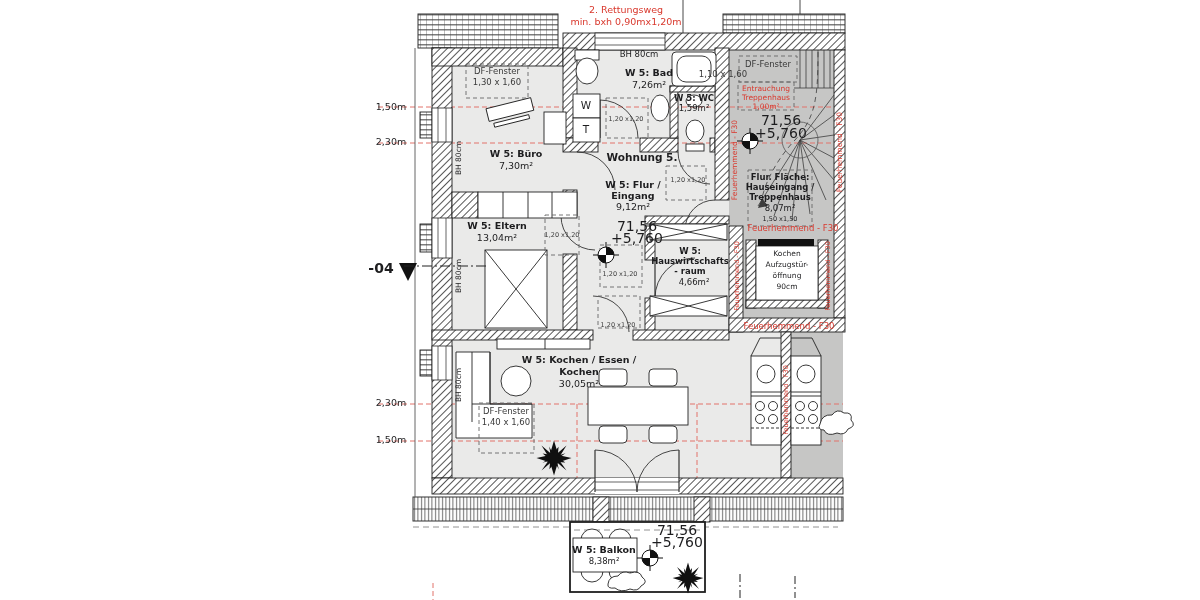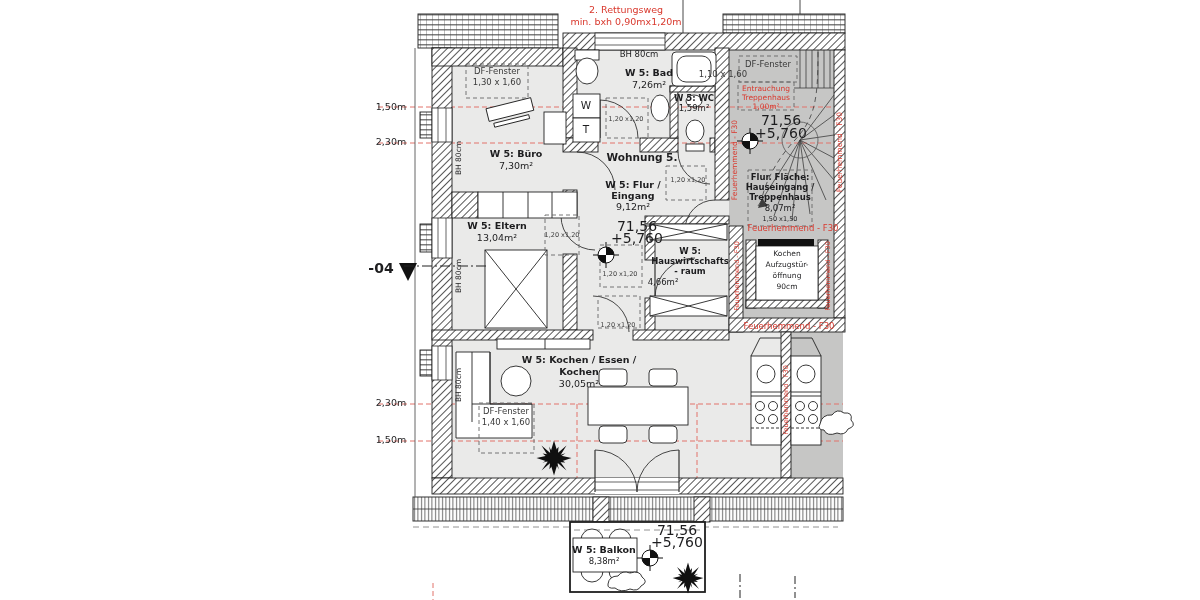--- a/index.html
+++ b/index.html
@@ -324,21 +324,21 @@
 
 <div class="lbl s6 gy" style="left:626px;top:116px">1,20 x1,20</div>
 <div class="lbl s6 gy" style="left:688px;top:177px">1,20 x1,20</div>
 <div class="lbl s6 gy" style="left:562px;top:232px">1,20 x1,20</div>
 <div class="lbl s6 gy" style="left:620px;top:271px">1,20 x1,20</div>
 <div class="lbl s6 gy" style="left:618px;top:322px">1,20 x1,20</div>
 
 <div class="lbl b s8" style="left:690px;top:247px">W 5:</div>
 <div class="lbl b s8" style="left:690px;top:257px">Hauswirtschafts</div>
 <div class="lbl b s8" style="left:690px;top:267px">- raum</div>
-<div class="lbl s8" style="left:663px;top:278px">4,66m²</div>
+<div class="lbl s8" style="left:694px;top:278px">4,66m²</div>
 
 <div class="lbl b s9" style="left:579px;top:355px">W 5: Kochen / Essen /</div>
 <div class="lbl b s9" style="left:579px;top:367px">Kochen</div>
 <div class="lbl s9" style="left:579px;top:379px">30,05m²</div>
 
 <div class="lbl s8 gy" style="left:506px;top:407px">DF-Fenster</div>
 <div class="lbl s8 gy" style="left:506px;top:418px">1,40 x 1,60</div>
 
 <div class="lbl s8 gy" style="left:768px;top:60px">DF-Fenster</div>
 <div class="lbl s8 gy" style="left:723px;top:70px">1,10 x 1,60</div>

